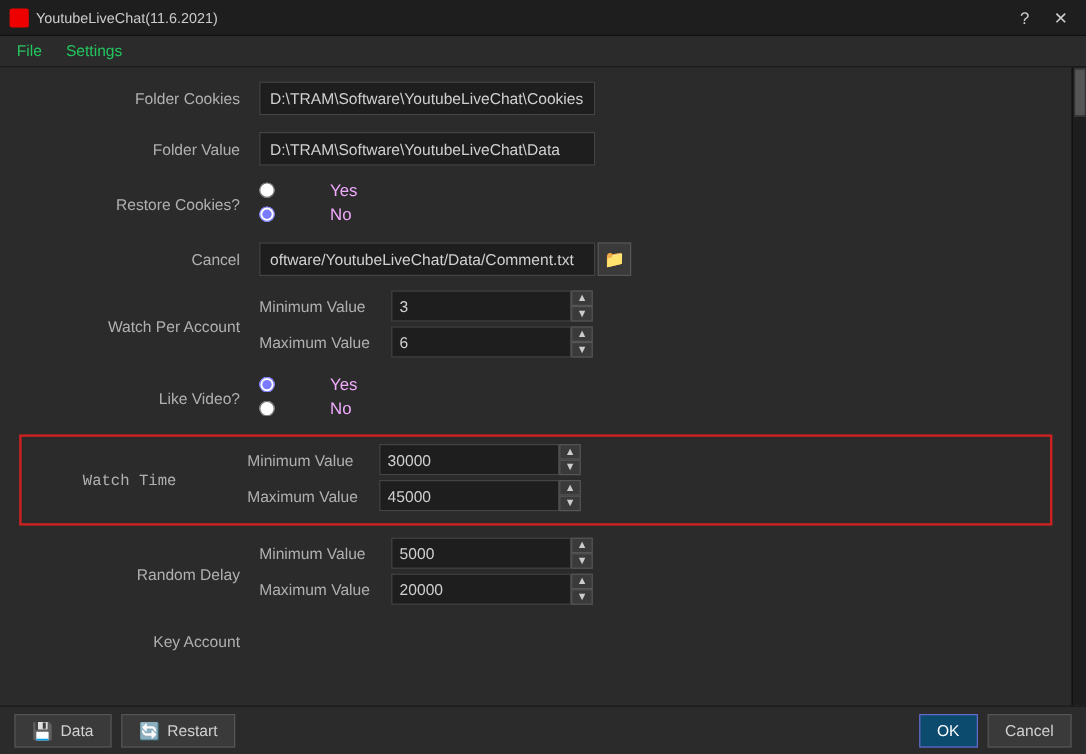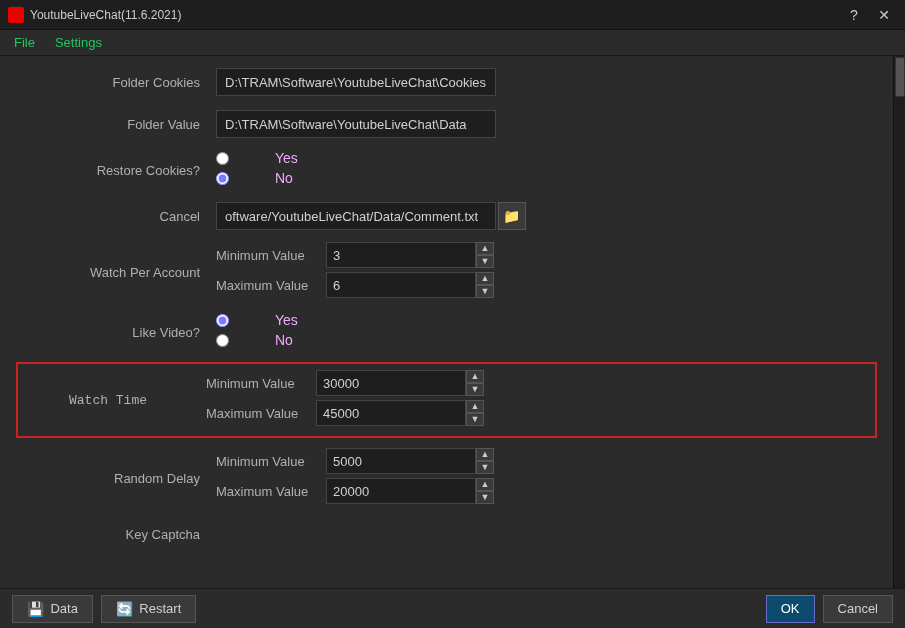--- a/index.html
+++ b/index.html
@@ -400,21 +400,21 @@
           <input class="spinner-input" type="text" value="20000" style="">
           <div class="spinner-btn-group">
             <button class="spinner-btn">▲</button>
             <button class="spinner-btn">▼</button>
           </div>
         </div>
       </div>
     </div>
 
     <div class="form-row">
-      <div class="form-label">Key Captcha</div>
+      <div class="form-label">Key Account</div>
     </div>
 
   </div>
 
   <div class="scrollbar-rail">
     <div class="scrollbar-thumb"></div>
   </div>
 </div>
 
 <div class="bottom-bar">

